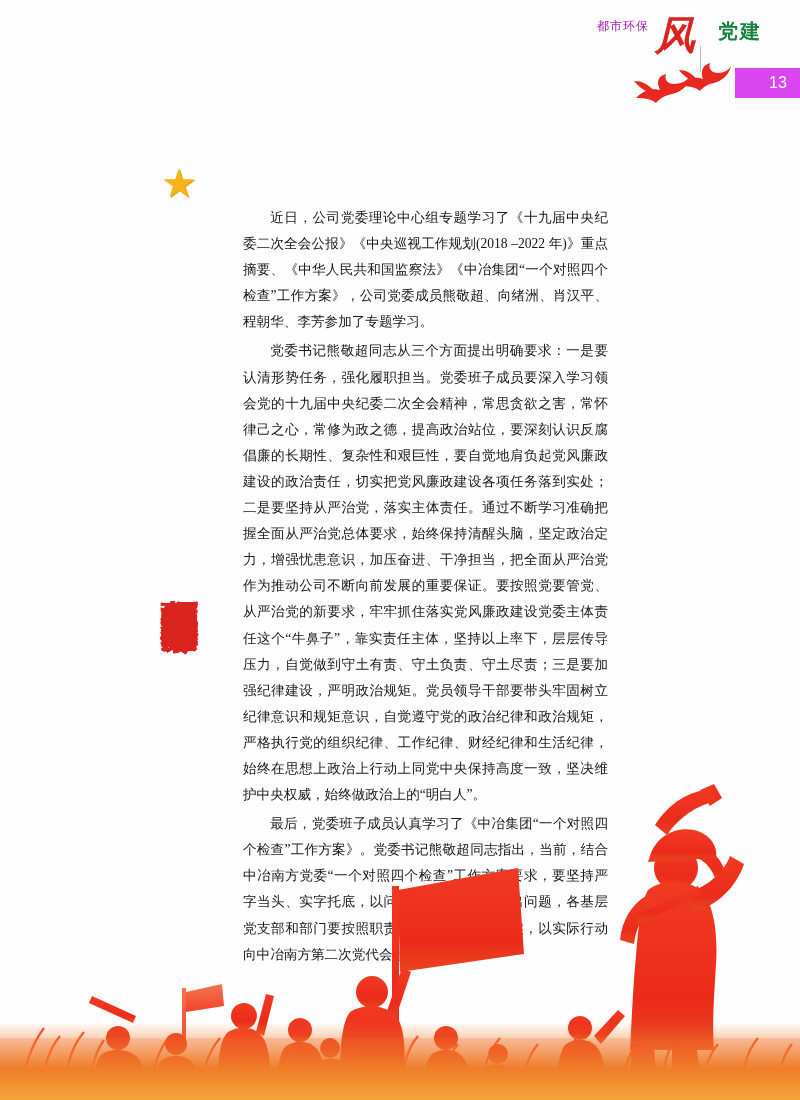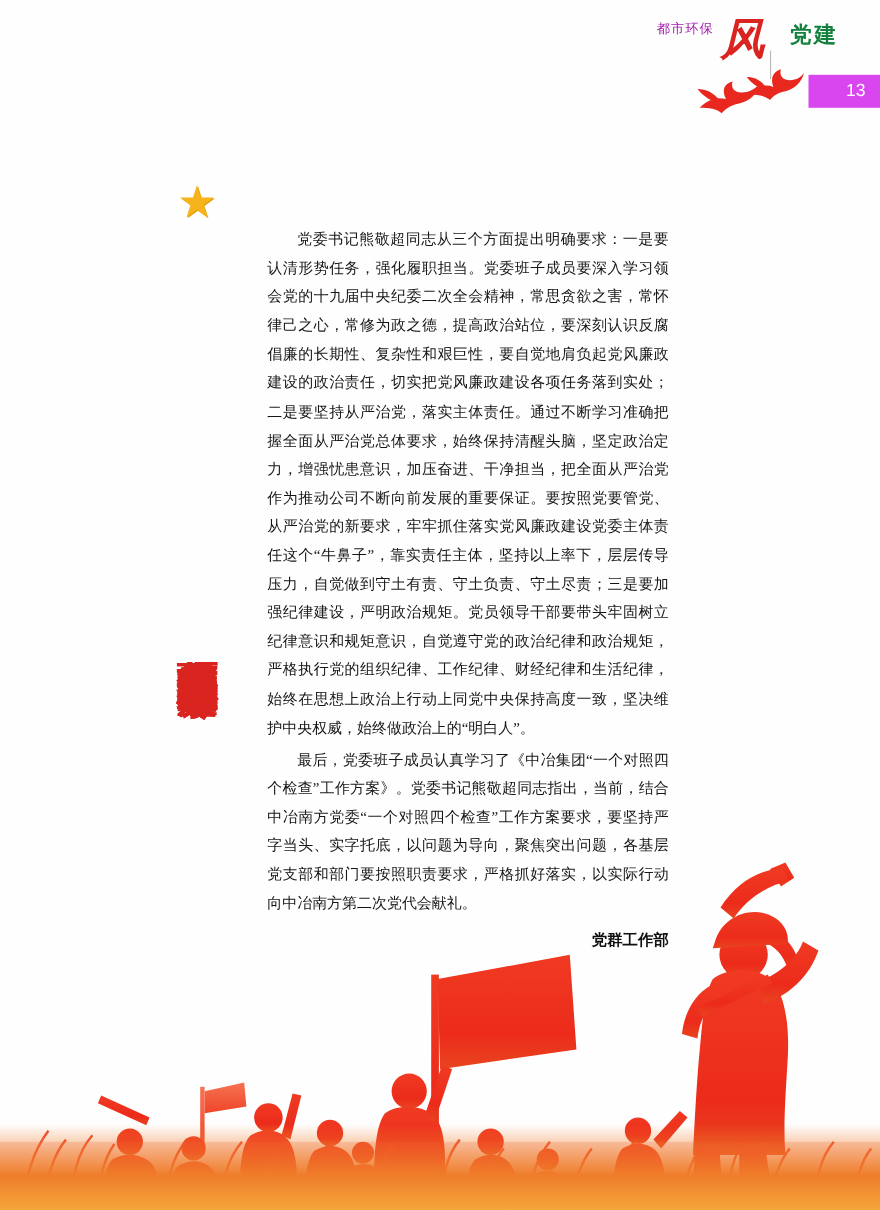--- a/index.html
+++ b/index.html
@@ -186,23 +186,23 @@
       </svg>
     </div>
   </div>
 
   <div class="vtitle-wrap">
     <div class="vstar">★</div>
     <div class="vtitle">都市环保党委理论中心组开展廉政专题学习</div>
   </div>
 
   <div class="article">
+    <p>近日，公司党委理论中心组专题学习了《十九届中央纪委二次全会公报》《中央巡视工作规划(2018 –2022 年)》重点摘要、《中华人民共和国监察法》《中冶集团“一个对照四个检查”工作方案》，公司党委成员熊敬超、向绪洲、肖汉平、程朝华、李芳参加了专题学习。</p>
     <p>党委书记熊敬超同志从三个方面提出明确要求：一是要认清形势任务，强化履职担当。党委班子成员要深入学习领会党的十九届中央纪委二次全会精神，常思贪欲之害，常怀律己之心，常修为政之德，提高政治站位，要深刻认识反腐倡廉的长期性、复杂性和艰巨性，要自觉地肩负起党风廉政建设的政治责任，切实把党风廉政建设各项任务落到实处；二是要坚持从严治党，落实主体责任。通过不断学习准确把握全面从严治党总体要求，始终保持清醒头脑，坚定政治定力，增强忧患意识，加压奋进、干净担当，把全面从严治党作为推动公司不断向前发展的重要保证。要按照党要管党、从严治党的新要求，牢牢抓住落实党风廉政建设党委主体责任这个“牛鼻子”，靠实责任主体，坚持以上率下，层层传导压力，自觉做到守土有责、守土负责、守土尽责；三是要加强纪律建设，严明政治规矩。党员领导干部要带头牢固树立纪律意识和规矩意识，自觉遵守党的政治纪律和政治规矩，严格执行党的组织纪律、工作纪律、财经纪律和生活纪律，始终在思想上政治上行动上同党中央保持高度一致，坚决维护中央权威，始终做政治上的“明白人”。</p>
     <p>最后，党委班子成员认真学习了《中冶集团“一个对照四个检查”工作方案》。党委书记熊敬超同志指出，当前，结合中冶南方党委“一个对照四个检查”工作方案要求，要坚持严字当头、实字托底，以问题为导向，聚焦突出问题，各基层党支部和部门要按照职责要求，严格抓好落实，以实际行动向中冶南方第二次党代会献礼。</p>
-    <div class="signature">党群工作部</div>
   </div>
 
   <div class="artwork">
     <svg width="800" height="460" viewBox="0 0 800 460" xmlns="http://www.w3.org/2000/svg">
       <defs>
         <linearGradient id="redfade" x1="0" y1="0" x2="0" y2="1">
           <stop offset="0%" stop-color="#f03a22"></stop>
           <stop offset="70%" stop-color="#ec2b1b"></stop>
           <stop offset="100%" stop-color="#e8451f"></stop>
         </linearGradient>

